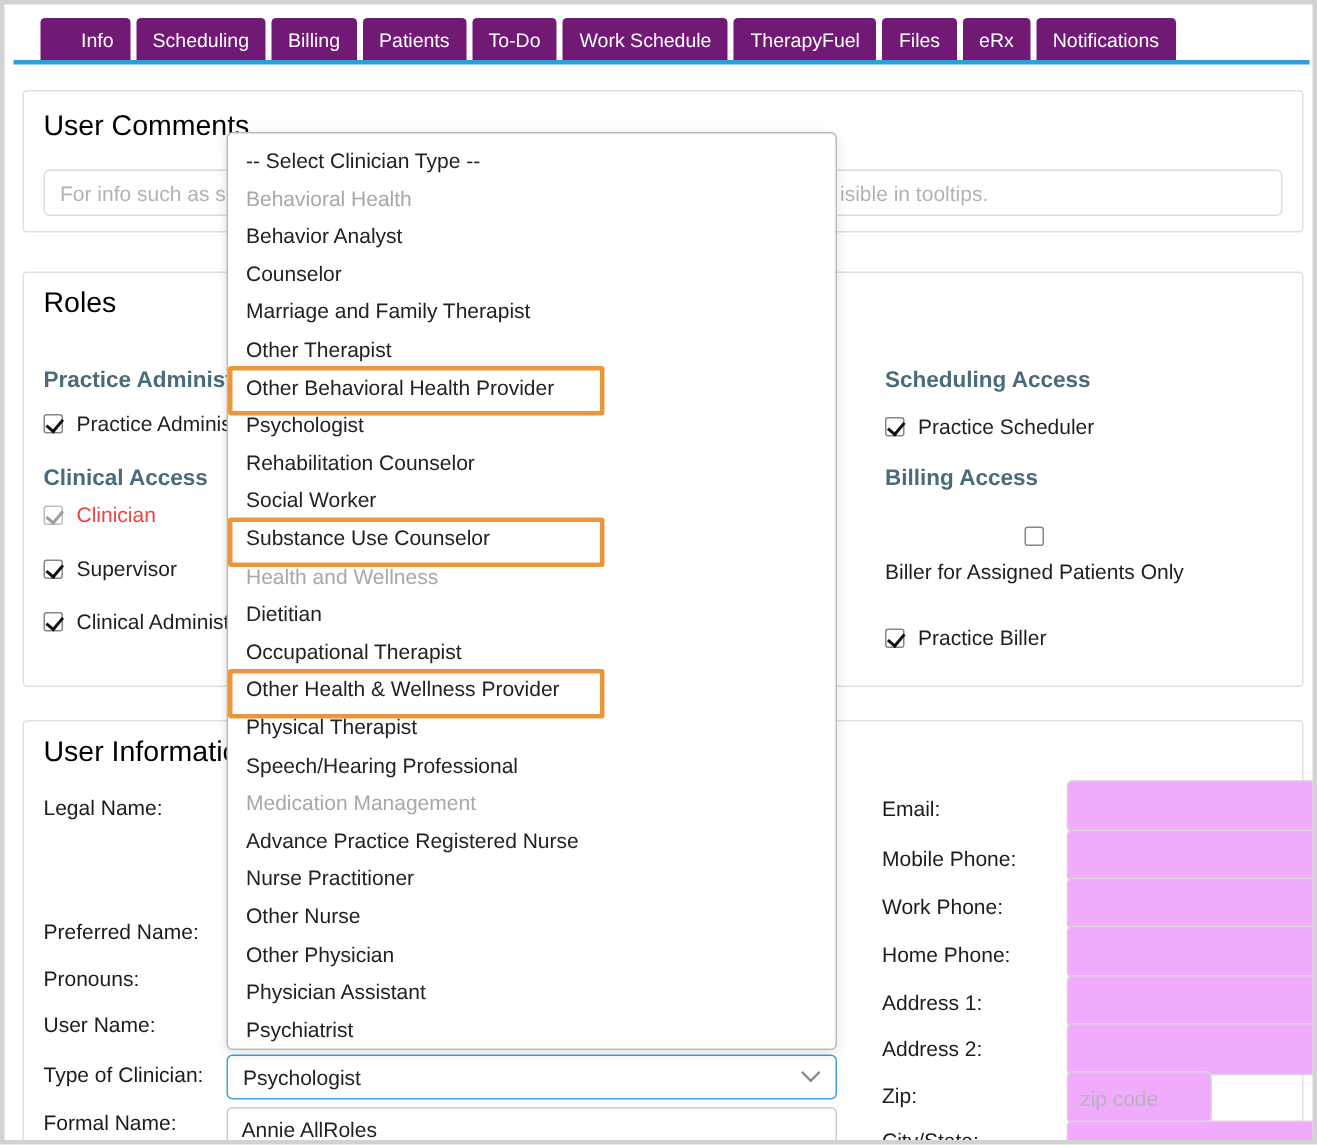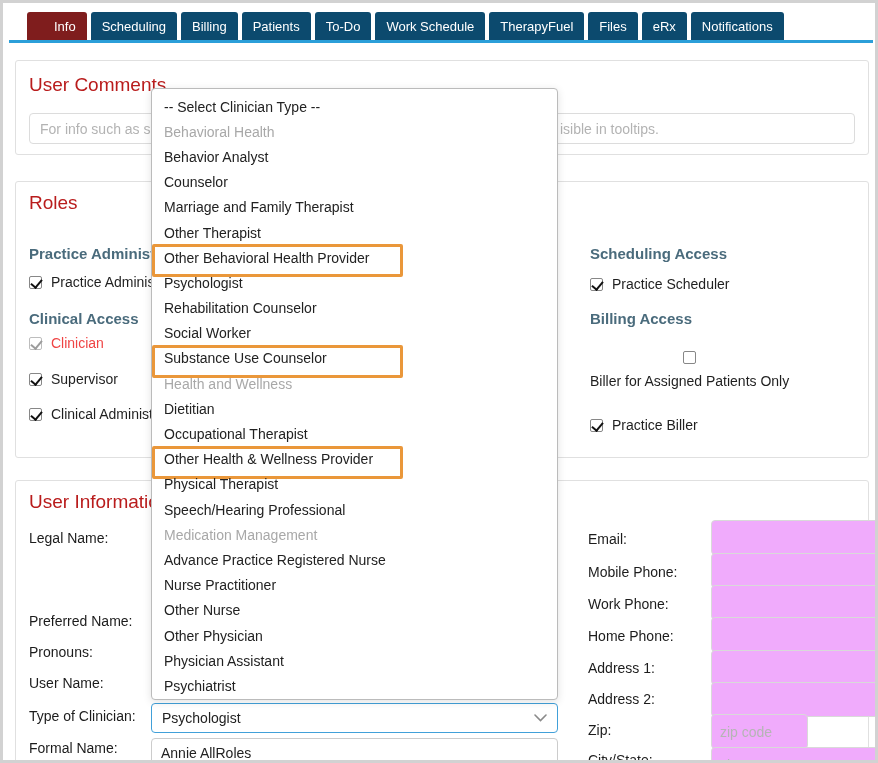--- a/index.html
+++ b/index.html
@@ -5,31 +5,31 @@
   * { box-sizing: border-box; margin: 0; padding: 0; }
   html,body { background:#e9e9e9; }
   body { font-family: "Liberation Sans", "DejaVu Sans", sans-serif; }
   #page {
     position: relative; width: 878px; height: 763px;
     background: #fff; border: 3px solid #d2d2d2; overflow: hidden;
   }
   
   .tabbar { position:absolute; top:9px; left:24px; display:flex; gap:4px; z-index:3; }
   .tab {
-    background:#0c4a6e; color:#fff; font-size:13px; line-height:13px;
+    background:#701a75; color:#fff; font-size:13px; line-height:13px;
     padding:8px 11px 7px; border-radius:3px 3px 0 0; cursor:default; white-space:nowrap;
   }
-  .tab.active { background:#7f1d1d;padding-left:27px; }
+  .tab.active { background:#701a75;padding-left:27px; }
   .tab-underline { position:absolute; top:37px; left:6px; width:864px; height:3px; background:#2b9fd9; z-index:2; }
   
   .panel { position:absolute; left:12px; width:854px; border:1px solid #e0e0e0; border-radius:3px; background:#fff; z-index:1; }
   #panel-comments { top:57px; height:95px; }
   #panel-roles { top:178px; height:277px; }
   #panel-userinfo { top:477px; height:300px; }
-  .panel-title { position:absolute; font-size:19px; font-weight:500; color:#b91c1c; z-index:2; white-space:nowrap; }
+  .panel-title { position:absolute; font-size:19px; font-weight:500; color:#000000; z-index:2; white-space:nowrap; }
   
   #comment-input {
     position:absolute; left:26px; top:110px; width:826px; height:31px;
     border:1px solid #dcdcdc; border-radius:4px; background:#fff; z-index:2;
   }
   #comment-input .ph { position:absolute; top:7px; font-size:14px; color:#b3b3b3; white-space:nowrap; }
   #comment-input .ph-left { left:10px; }
   #comment-input .ph-right { left:530px; }
   
   .role-col { position:absolute; top:0; z-index:2; }

